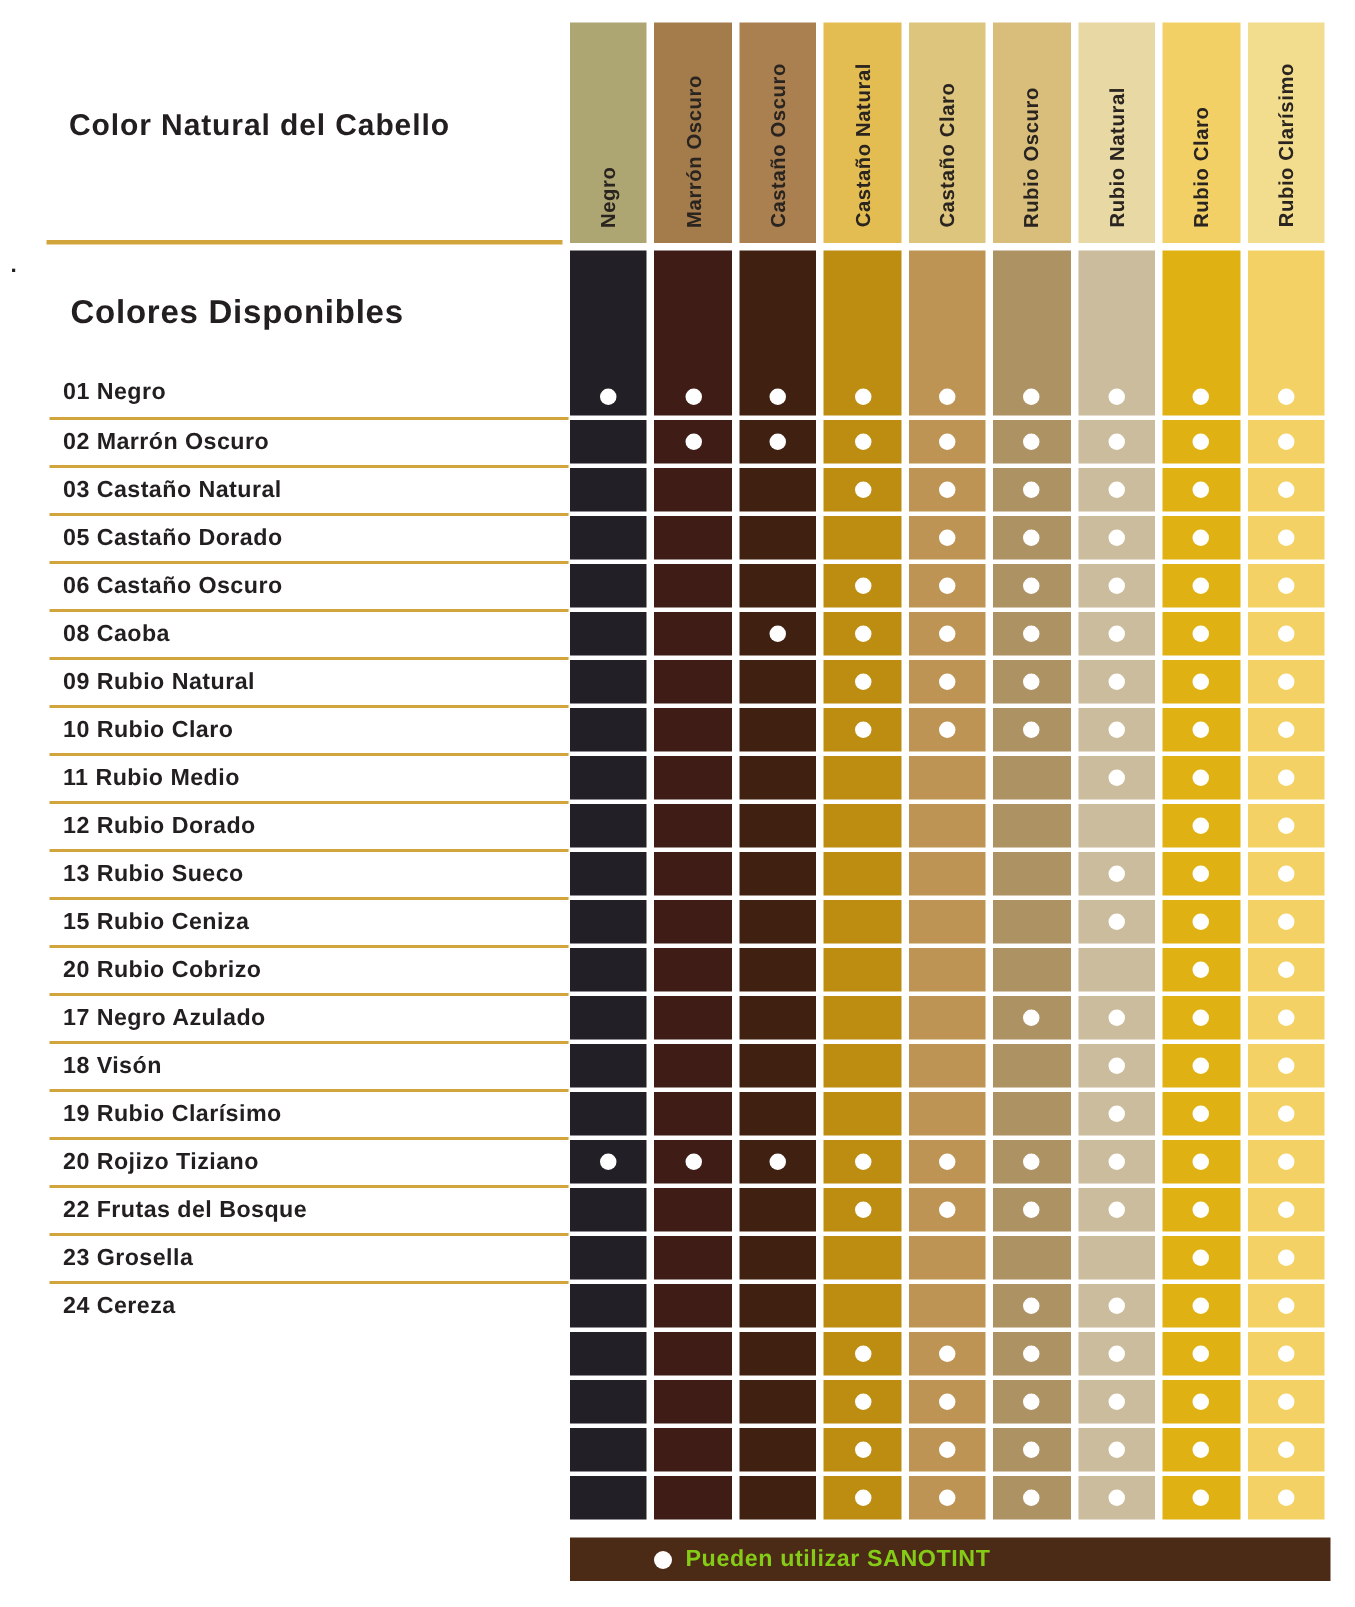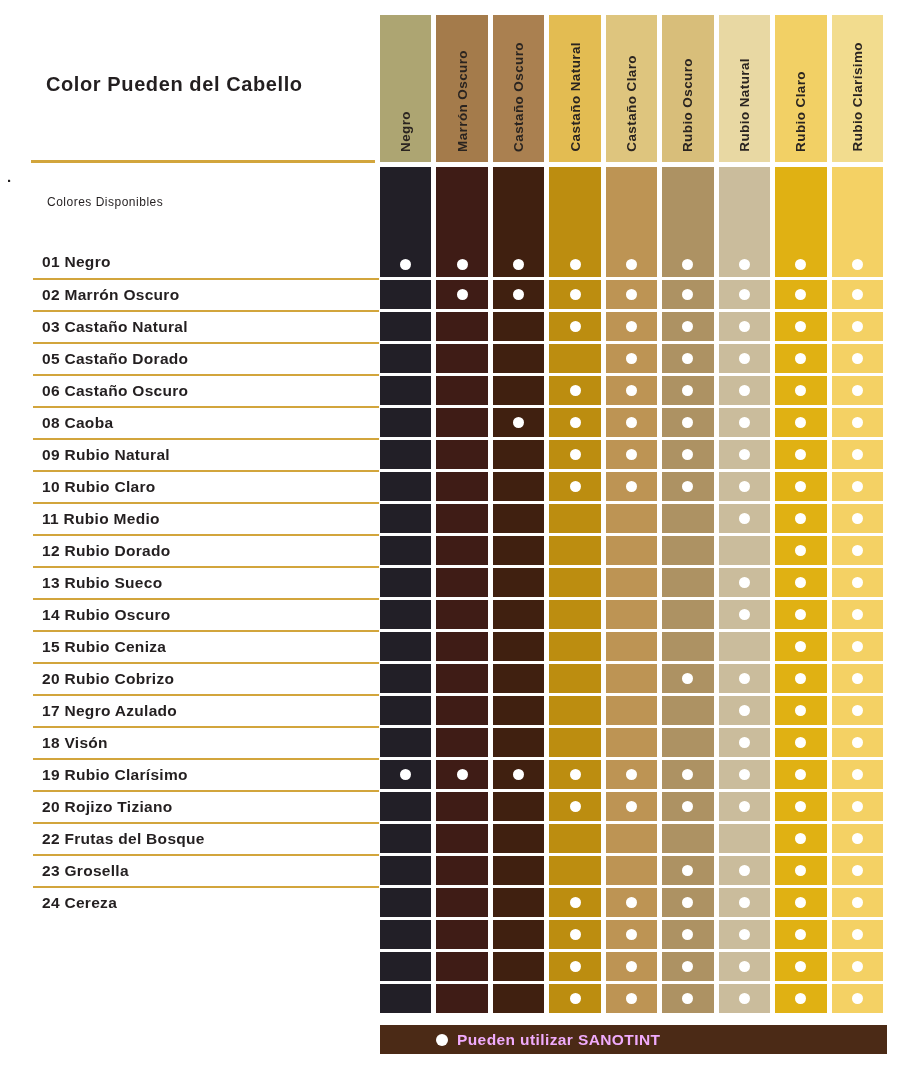--- a/index.html
+++ b/index.html
@@ -12,21 +12,21 @@
     position:absolute; left:46px; top:73px;
     font-size:20px; font-weight:bold; letter-spacing:0.6px; white-space:nowrap;
   }
   .stray { position:absolute; left:7px; top:168px; font-size:15px; font-weight:bold; }
   .top-line {
     position:absolute; left:31px; top:160px; width:344px; height:3px;
     background:var(--gold,#d2a53c);
   }
   .section-title {
     position:absolute; left:47px; top:195px;
-    font-size:12px; font-weight:normal; letter-spacing:0.5px; white-space:nowrap;
+    font-size:22px; font-weight:bold; letter-spacing:0.5px; white-space:nowrap;
   }
   
   .col-headers {
     position:absolute; left:380px; top:15px; width:503px; height:147px;
     display:grid; grid-template-columns:repeat(9,1fr); column-gap:5px;
   }
   .col-header {
     display:flex; align-items:flex-end; justify-content:center; overflow:hidden;
   }
   .col-header-label {
@@ -61,29 +61,29 @@
   
   .legend {
     position:absolute; left:380px; top:1025px; width:507px; height:29px;
     background:var(--legend-bar,#4b2a16); display:flex; align-items:center;
   }
   .legend-dot {
     width:12px; height:12px; border-radius:50%; background:var(--dot,#ffffff);
     margin-left:56px; flex:0 0 auto;
   }
   .legend-text {
-    margin-left:9px; color:#f0abfc; font-size:15.5px; font-weight:bold; letter-spacing:0.4px;
+    margin-left:9px; color:#84cc16; font-size:15.5px; font-weight:bold; letter-spacing:0.4px;
     white-space:nowrap;
   }
 </style>
 </head>
 <body>
 
 <div class="page">
-  <div class="title">Color Pueden del Cabello</div>
+  <div class="title">Color Natural del Cabello</div>
   <div class="stray">.</div>
   <div class="top-line"></div>
   <div class="section-title">Colores Disponibles</div>
 
   <div class="col-headers">
       <div class="col-header" style="background: rgb(173, 165, 114);">
         <span class="col-header-label">Negro</span>
       </div>
       <div class="col-header" style="background: rgb(164, 123, 75);">
         <span class="col-header-label">Marrón Oscuro</span>
@@ -115,21 +115,20 @@
       <div class="row-label">02 Marrón Oscuro</div>
       <div class="row-label">03 Castaño Natural</div>
       <div class="row-label">05 Castaño Dorado</div>
       <div class="row-label">06 Castaño Oscuro</div>
       <div class="row-label">08 Caoba</div>
       <div class="row-label">09 Rubio Natural</div>
       <div class="row-label">10 Rubio Claro</div>
       <div class="row-label">11 Rubio Medio</div>
       <div class="row-label">12 Rubio Dorado</div>
       <div class="row-label">13 Rubio Sueco</div>
-      <div class="row-label">14 Rubio Oscuro</div>
       <div class="row-label">15 Rubio Ceniza</div>
       <div class="row-label">20 Rubio Cobrizo</div>
       <div class="row-label">17 Negro Azulado</div>
       <div class="row-label">18 Visón</div>
       <div class="row-label">19 Rubio Clarísimo</div>
       <div class="row-label">20 Rojizo Tiziano</div>
       <div class="row-label">22 Frutas del Bosque</div>
       <div class="row-label">23 Grosella</div>
       <div class="row-label last">24 Cereza</div>
     </div>

